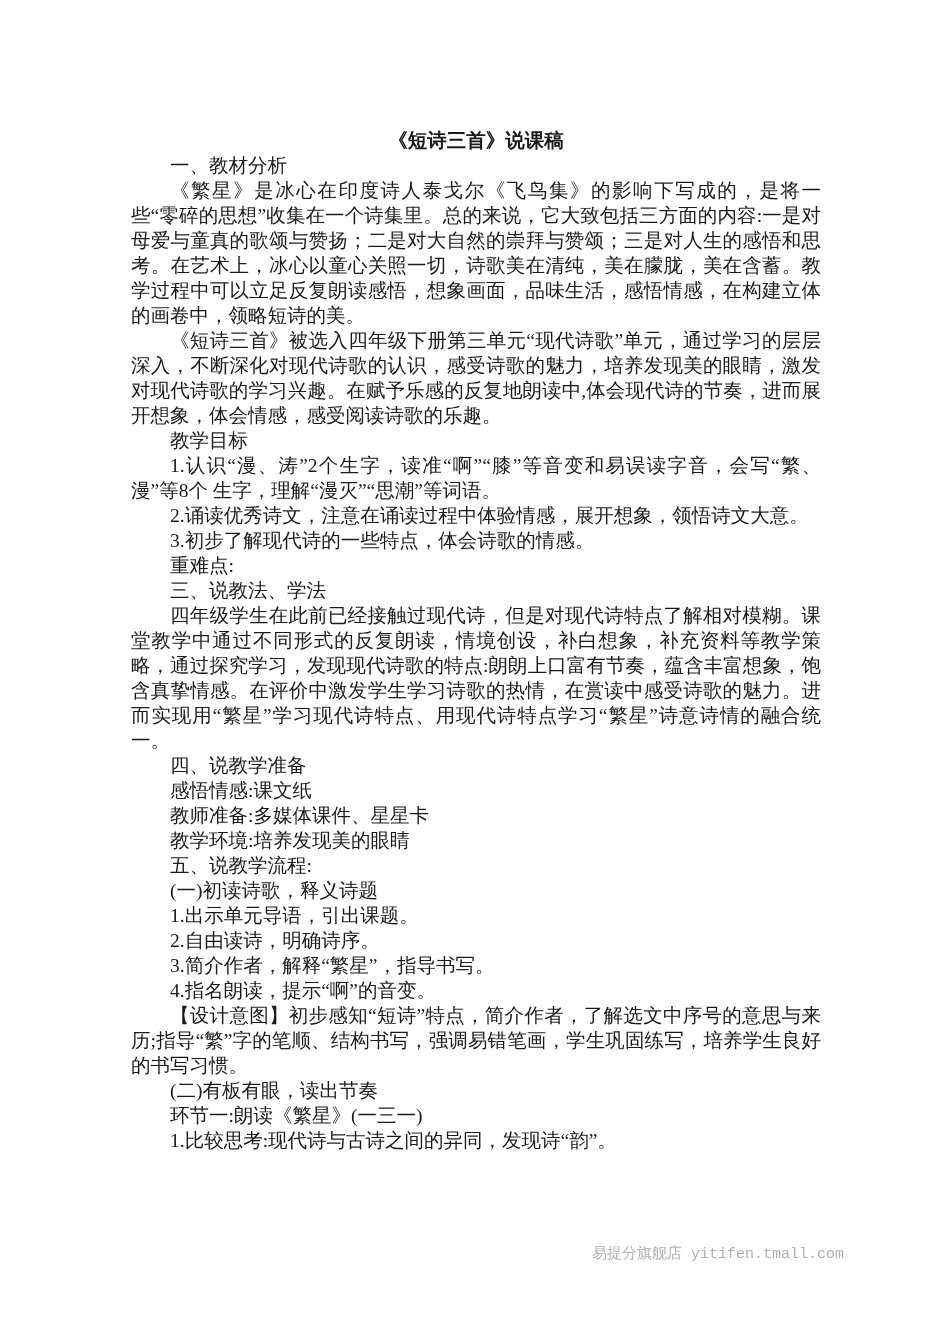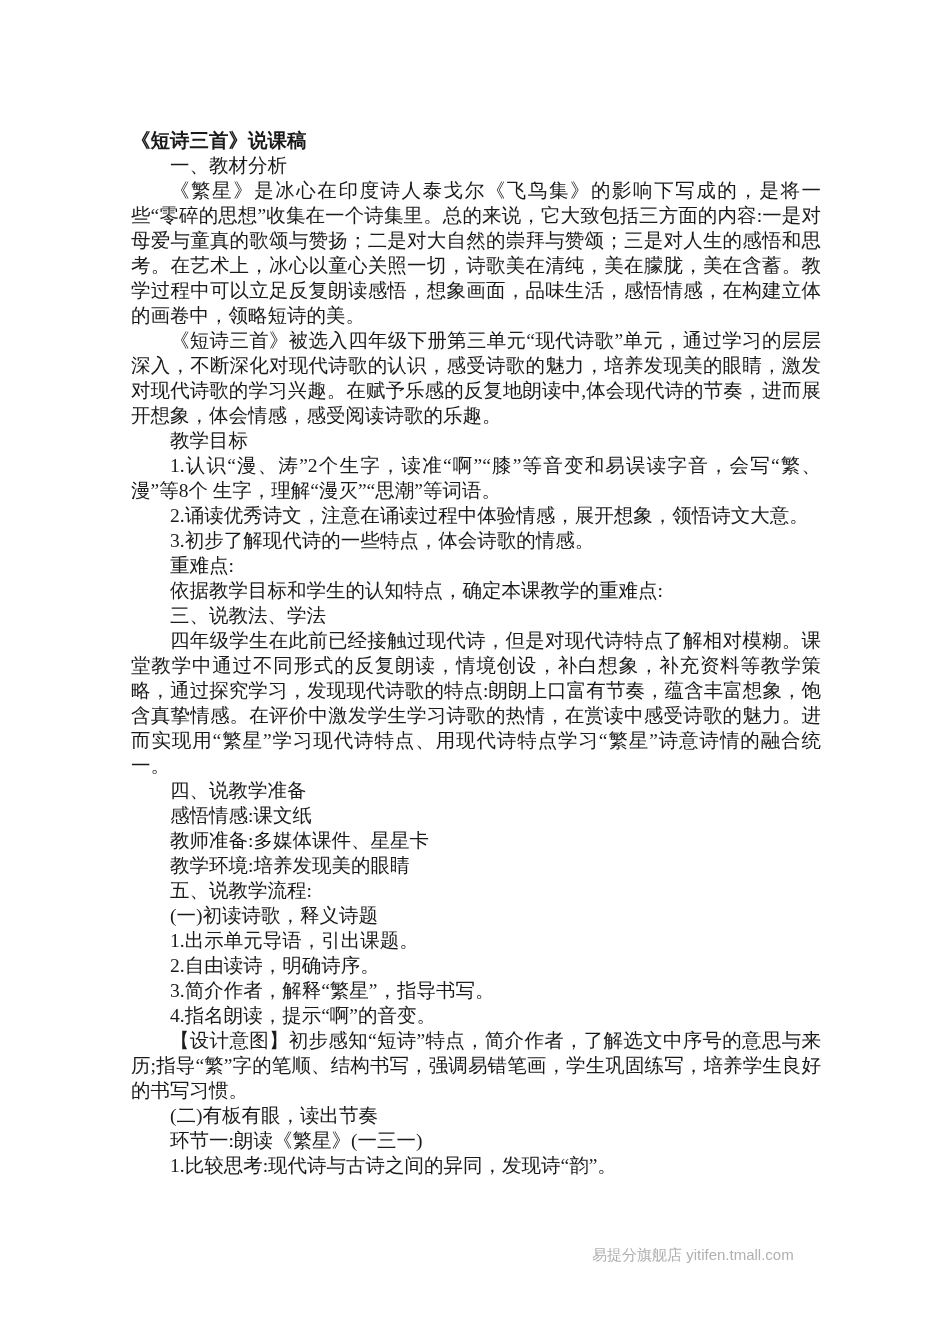--- a/index.html
+++ b/index.html
@@ -15,59 +15,59 @@
   .page {
     position: absolute;
     left: 131px;
     top: 128px;
     width: 690px;
     font-size: 19.5px;
     line-height: 25px;
   }
   .doc-title {
     margin: 0;
+    text-align: center;
     font-weight: 700;
     text-indent: 0;
   }
   .sec-heading {
     margin: 0;
     font-weight: 400;
     text-indent: 2em;
   }
   .para {
     margin: 0;
     text-indent: 2em;
     text-align: justify;
   }
   .watermark {
     position: absolute;
     top: 1246px;
     left: 592px;
     width: 220px;
-    font-family: Liberation Sans, sans-serif;
+    font-family: Liberation Mono, monospace;
     font-size: 15px;
     line-height: 18px;
     color: #b0b0b0;
     white-space: nowrap;
   }
 </style>
 </head>
 <body>
 
 <div class="page">
   <p class="doc-title">《短诗三首》说课稿</p>
   <p class="sec-heading">一、教材分析</p>
   <p class="para">《繁星》是冰心在印度诗人泰戈尔《飞鸟集》的影响下写成的，是将一些“零碎的思想”收集在一个诗集里。总的来说，它大致包括三方面的内容:一是对母爱与童真的歌颂与赞扬；二是对大自然的崇拜与赞颂；三是对人生的感悟和思考。在艺术上，冰心以童心关照一切，诗歌美在清纯，美在朦胧，美在含蓄。教学过程中可以立足反复朗读感悟，想象画面，品味生活，感悟情感，在构建立体的画卷中，领略短诗的美。</p>
   <p class="para">《短诗三首》被选入四年级下册第三单元“现代诗歌”单元，通过学习的层层深入，不断深化对现代诗歌的认识，感受诗歌的魅力，培养发现美的眼睛，激发对现代诗歌的学习兴趣。在赋予乐感的反复地朗读中,体会现代诗的节奏，进而展开想象，体会情感，感受阅读诗歌的乐趣。</p>
   <p class="sec-heading">教学目标</p>
   <p class="para">1.认识“漫、涛”2个生字，读准“啊”“膝”等音变和易误读字音，会写“繁、漫”等8个 生字，理解“漫灭”“思潮”等词语。</p>
   <p class="para">2.诵读优秀诗文，注意在诵读过程中体验情感，展开想象，领悟诗文大意。</p>
   <p class="para">3.初步了解现代诗的一些特点，体会诗歌的情感。</p>
   <p class="sec-heading">重难点:</p>
-  <p class="para">依据教学目标和学生的认知特点，确定本课教学的重难点:</p>
   <p class="sec-heading">三、说教法、学法</p>
   <p class="para">四年级学生在此前已经接触过现代诗，但是对现代诗特点了解相对模糊。课堂教学中通过不同形式的反复朗读，情境创设，补白想象，补充资料等教学策略，通过探究学习，发现现代诗歌的特点:朗朗上口富有节奏，蕴含丰富想象，饱含真挚情感。在评价中激发学生学习诗歌的热情，在赏读中感受诗歌的魅力。进而实现用“繁星”学习现代诗特点、用现代诗特点学习“繁星”诗意诗情的融合统一。</p>
   <p class="sec-heading">四、说教学准备</p>
   <p class="para">感悟情感:课文纸</p>
   <p class="para">教师准备:多媒体课件、星星卡</p>
   <p class="para">教学环境:培养发现美的眼睛</p>
   <p class="sec-heading">五、说教学流程:</p>
   <p class="sec-heading">(一)初读诗歌，释义诗题</p>
   <p class="para">1.出示单元导语，引出课题。</p>
   <p class="para">2.自由读诗，明确诗序。</p>

